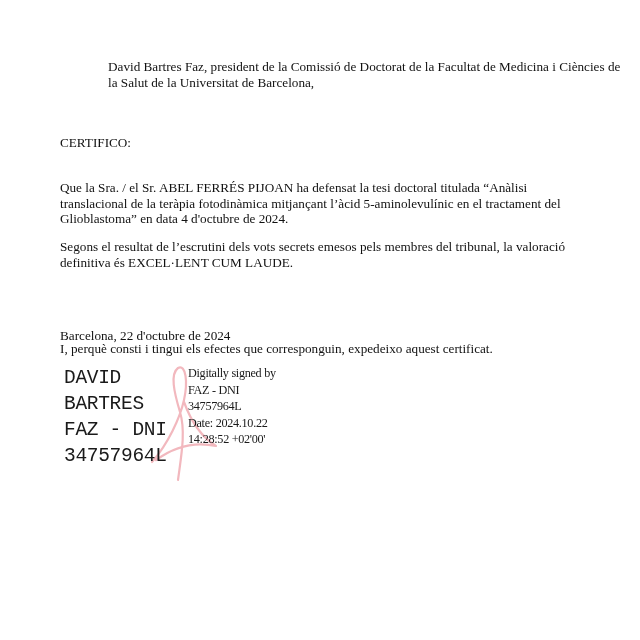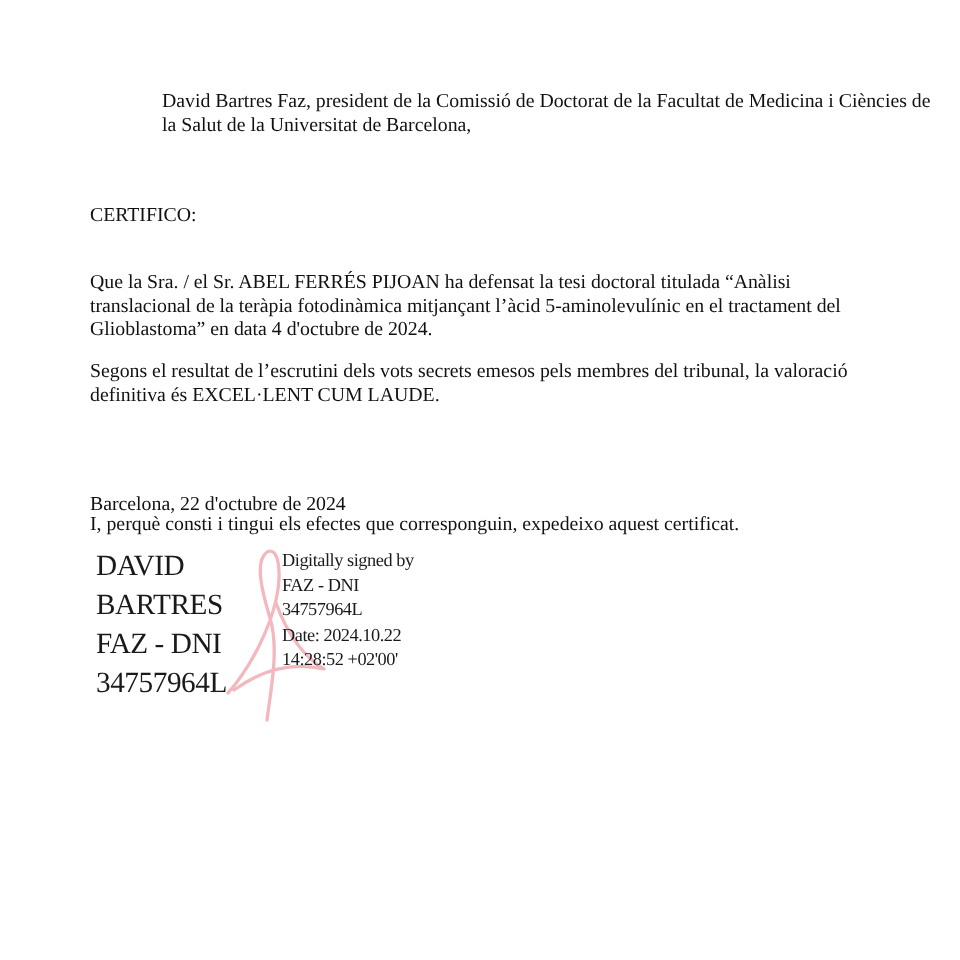--- a/index.html
+++ b/index.html
@@ -33,21 +33,21 @@
     #p-certifico { top: 135px; }
     #p-body { top: 180px; }
     #p-result { top: 239px; }
     #p-closing { top: 297px; margin-top: 44px; }
     #p-date { top: 328px; }
 
     .sig-left {
       position: absolute;
       left: 64px;
       top: 365px;
-      font-family: Liberation Serif, serif;
+      font-family: Liberation Mono, monospace;
       font-size: 19.5px;
       line-height: 26px;
       color: #1a1a1a;
       letter-spacing: -0.3px;
     }
     .sig-left div { white-space: nowrap; }
 
     .sig-right {
       position: absolute;
       left: 188px;

